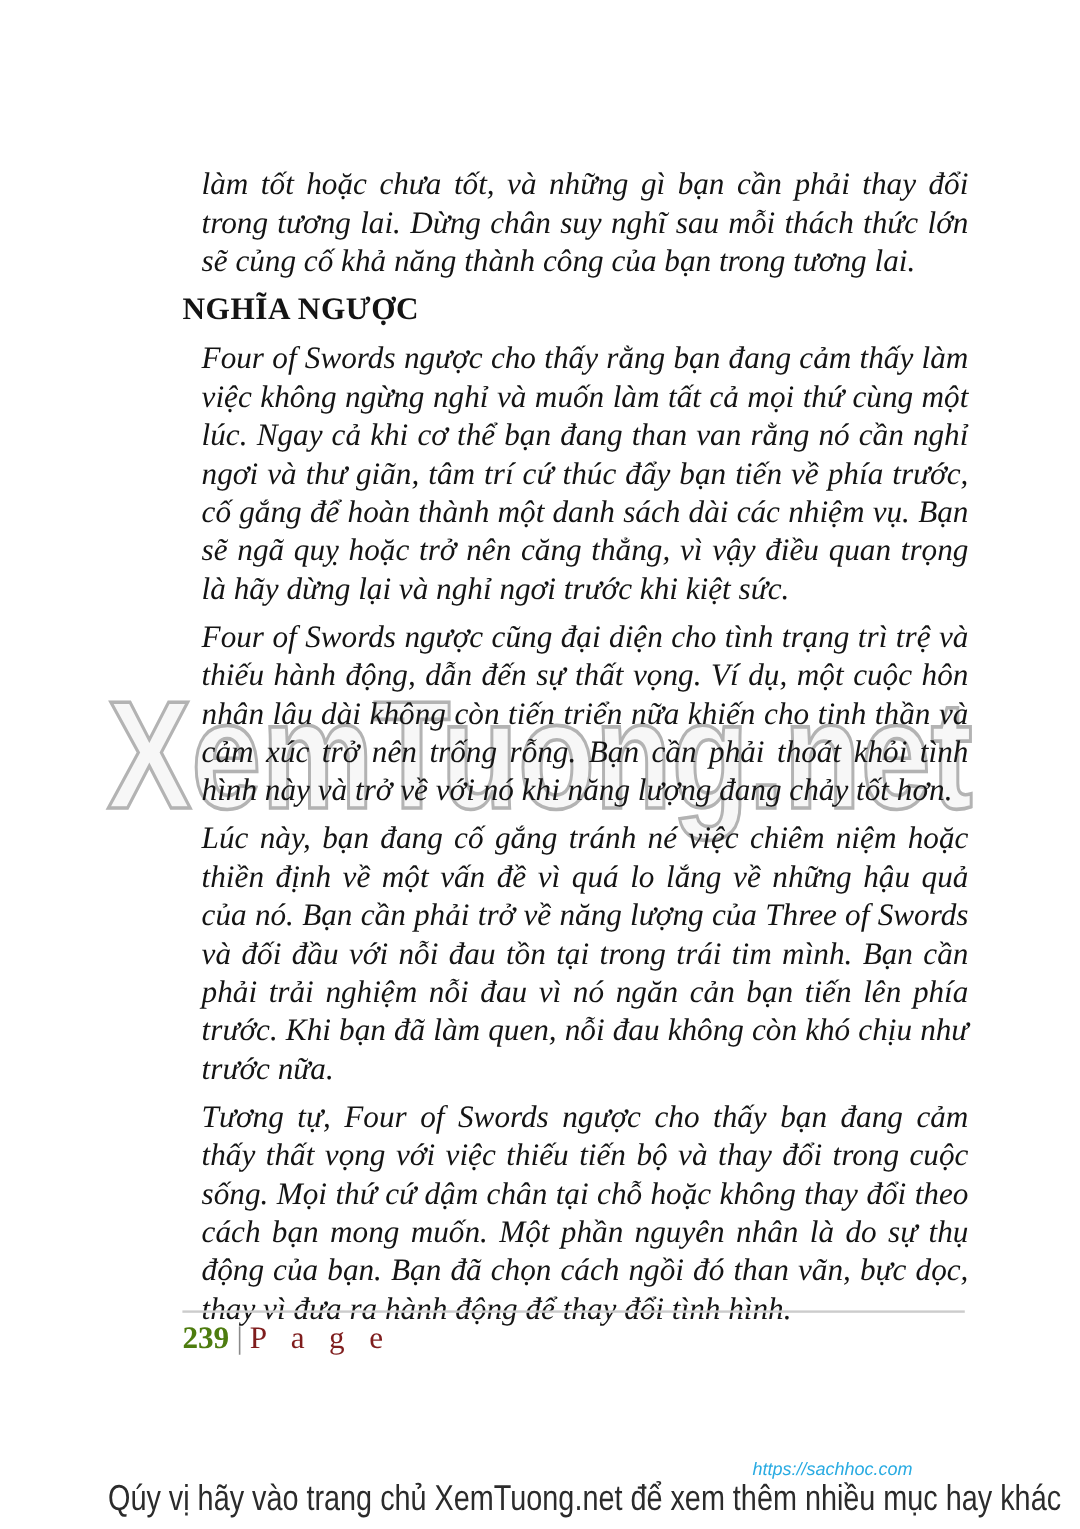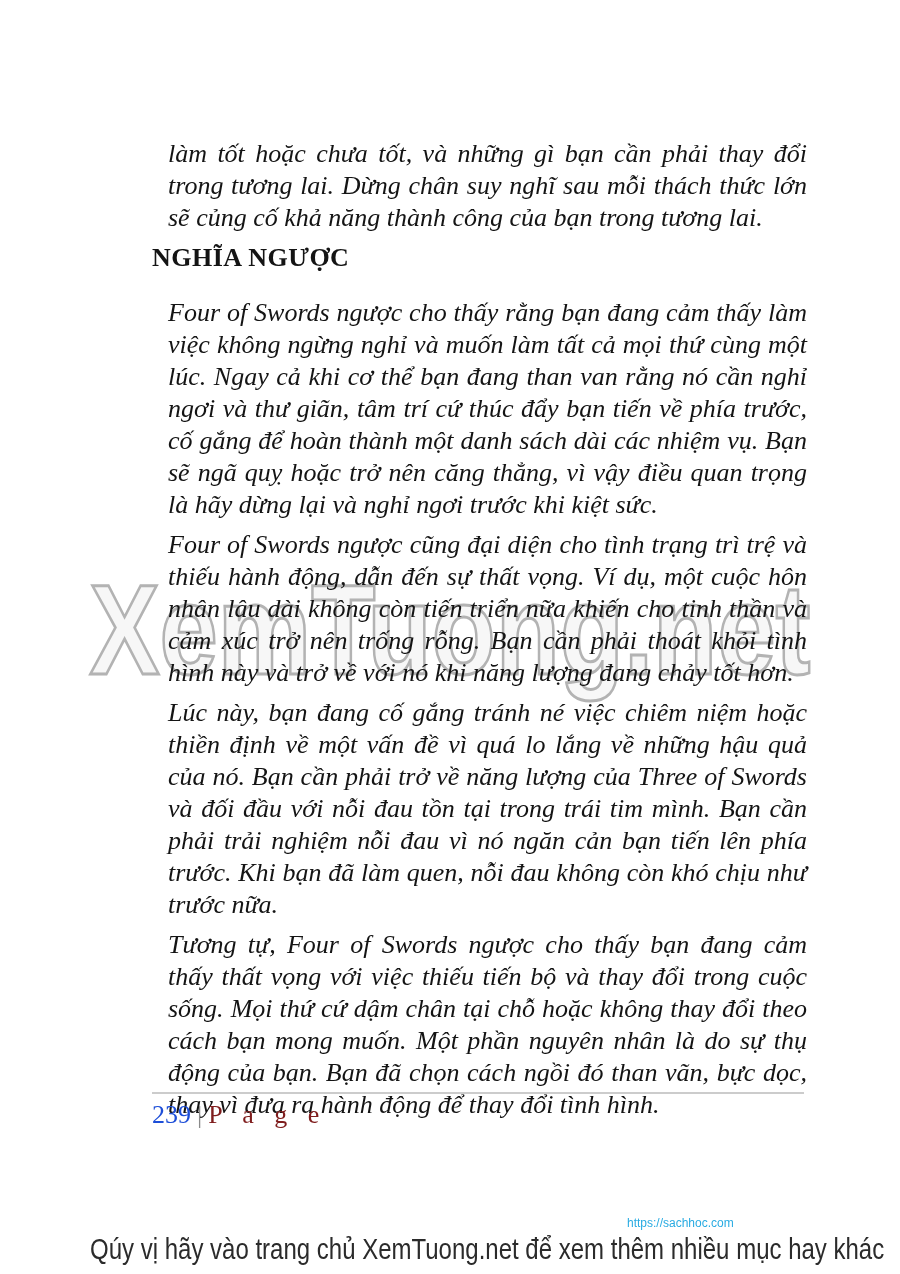--- a/index.html
+++ b/index.html
@@ -23,21 +23,21 @@
     font-size: 26px;
     line-height: 32px;
     text-align: justify;
     margin: 0 0 8px 16px;
     font-style: italic;
   }
   .text-column h2 {
     font-size: 26px;
     line-height: 32px;
     font-weight: bold;
-    margin: 4px 0 23px 0;
+    margin: 4px 0 9px 0;
     letter-spacing: 0.5px;
   }
 
   
   .watermark {
     position: absolute;
     top: 566px;
     left: 50%;
     transform: translateX(-50%) scaleX(0.82);
     transform-origin: 50% 50%;
@@ -60,33 +60,34 @@
     background: #cccccc;
     z-index: 2;
   }
   .page-number-row {
     position: absolute;
     left: 152px; top: 1100px;
     font-size: 26px;
     z-index: 2;
     white-space: nowrap;
   }
-  .page-number-row .num { font-weight: normal; color: #1d4ed8; }
+  .page-number-row .num { font-weight: bold; color: #4d7c0f; }
   .page-number-row .sep { color: #8a8a8a; padding: 0 6px; }
   .page-number-row .lbl { color: #7f1d1d; letter-spacing: 7px; }
 
   
   .sachhoc-link {
     position: absolute;
     left: 627px; top: 1216px;
     font-family: "Liberation Sans", "DejaVu Sans", sans-serif;
-    font-size: 12px;
+    font-size: 15px;
     text-decoration: none;
     z-index: 2;
     white-space: nowrap;
+    font-style: italic;
   }
   .bottom-message {
     position: absolute;
     left: 0; top: 1232px;
     width: 900px;
     text-align: center;
     font-family: "Liberation Sans", "DejaVu Sans", sans-serif;
     font-size: 30px;
     color: #2b2b2b;
     transform: scaleX(0.8);

